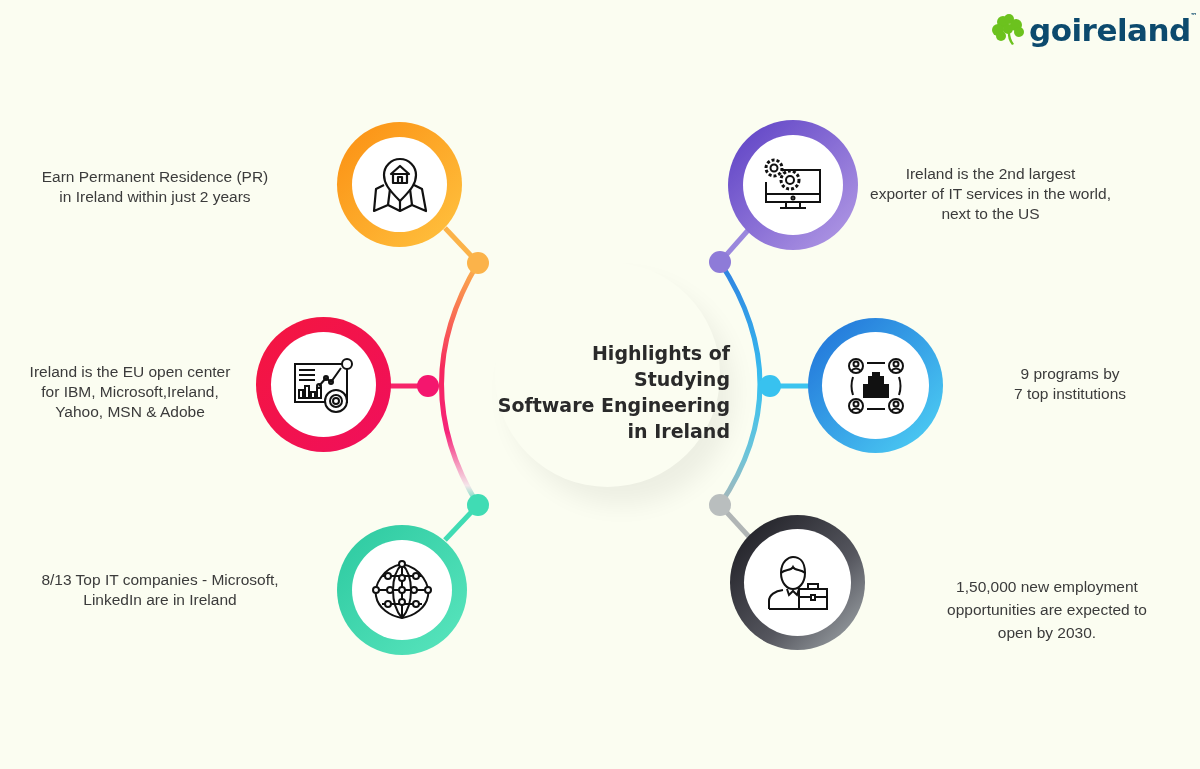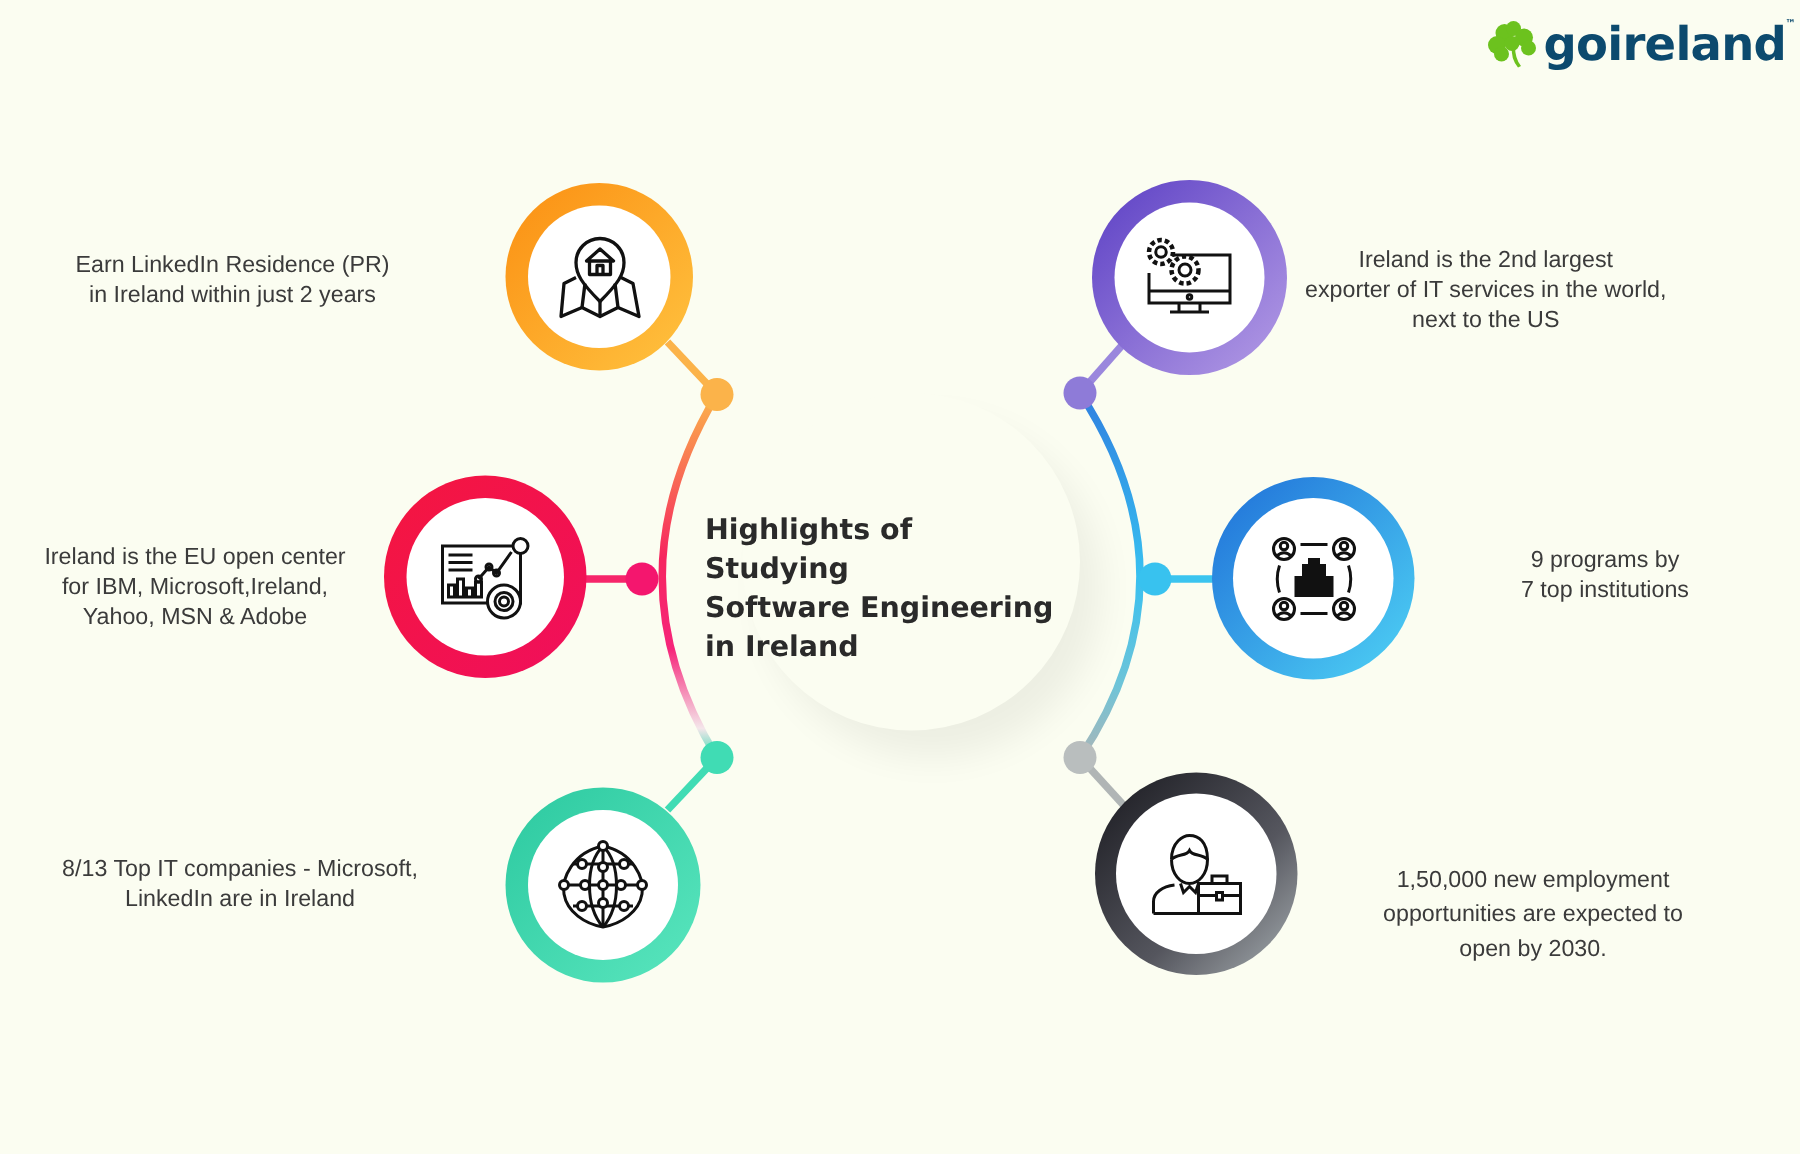--- a/index.html
+++ b/index.html
@@ -17,21 +17,21 @@
   }
   .logo .tm { font-size:7px; position:absolute; right:-6px; top:2px; }
   .logo svg { margin-right:3px; }
 
   .center-circle {
     left:495px; top:262px; width:225px; height:225px; border-radius:50%;
     background:#fbfdf1;
     box-shadow: 14px 18px 24px rgba(0,0,0,0.06);
   }
   .center-title {
-    left:470px; top:340px; width:260px; text-align:left;
+    left:470px; top:340px; width:260px; text-align:right;
     font-weight:bold; font-size:19px; line-height:26px; color:#2a2a2a;
     font-family:"DejaVu Sans", sans-serif;
   }
   .caption {
     font-size:15.5px; line-height:20px; color:#3b3b3b; text-align:center;
   }
   .ring {
     border-radius:50%; box-sizing:border-box; background:#fff;
     display:flex; align-items:center; justify-content:center;
   }
@@ -137,21 +137,21 @@
         <path d="M42 50 L40 34"></path>
         <path d="M30 56 L30 46"></path>
       <path d="M30 46 C 18 34 14 28 14 20 A16 16 0 0 1 46 20 C 46 28 42 34 30 46 Z"></path>
       <path d="M21 19 L30 11 L39 19 Z"></path>
         <path d="M23 19 V28 H37 V19"></path>
         <path d="M28 28 V22 H32 V28"></path>
     </svg>
   </div>
 </div>
 <div class="abs caption" style="left:10px;top:167px;width:290px;">
-  <div>Earn LinkedIn Residence (PR)</div>
+  <div>Earn Permanent Residence (PR)</div>
   <div>in Ireland within just 2 years</div>
 </div>
 
 <div class="abs ring" style="left:256px;top:317px;width:135px;height:135px;background:linear-gradient(135deg,#f4163f,#f00f5c);padding:15px;">
   <div class="ring-inner">
     <svg width="62" height="58" viewBox="0 0 62 58" fill="none" stroke="#111" stroke-width="2">
       <rect x="2" y="8" width="52" height="38"></rect>
       <line x1="6" y1="14" x2="22" y2="14"></line>
         <line x1="6" y1="19" x2="22" y2="19"></line>
         <line x1="6" y1="24" x2="22" y2="24"></line>
@@ -269,17 +269,17 @@
       <path d="M32 34 L30 40 L26 36 L22 40 L20 34"></path>
       <path d="M2 54 V46 C 2 40 8 36 16 35"></path>
       <line x1="2" y1="54" x2="32" y2="54"></line>
       <rect x="32" y="34" width="28" height="20"></rect>
       <rect x="41" y="29" width="10" height="5"></rect>
       <line x1="32" y1="42" x2="60" y2="42"></line>
       <rect x="44" y="40" width="4" height="5" fill="#fff"></rect>
     </svg>
   </div>
 </div>
-<div class="abs caption" style="left:872px;top:575px;width:300px;line-height:23px;">
+<div class="abs caption" style="left:897px;top:575px;width:300px;line-height:23px;">
   <div>1,50,000 new employment</div>
   <div>opportunities are expected to</div>
   <div>open by 2030.</div>
 </div>
 
 </body></html>

